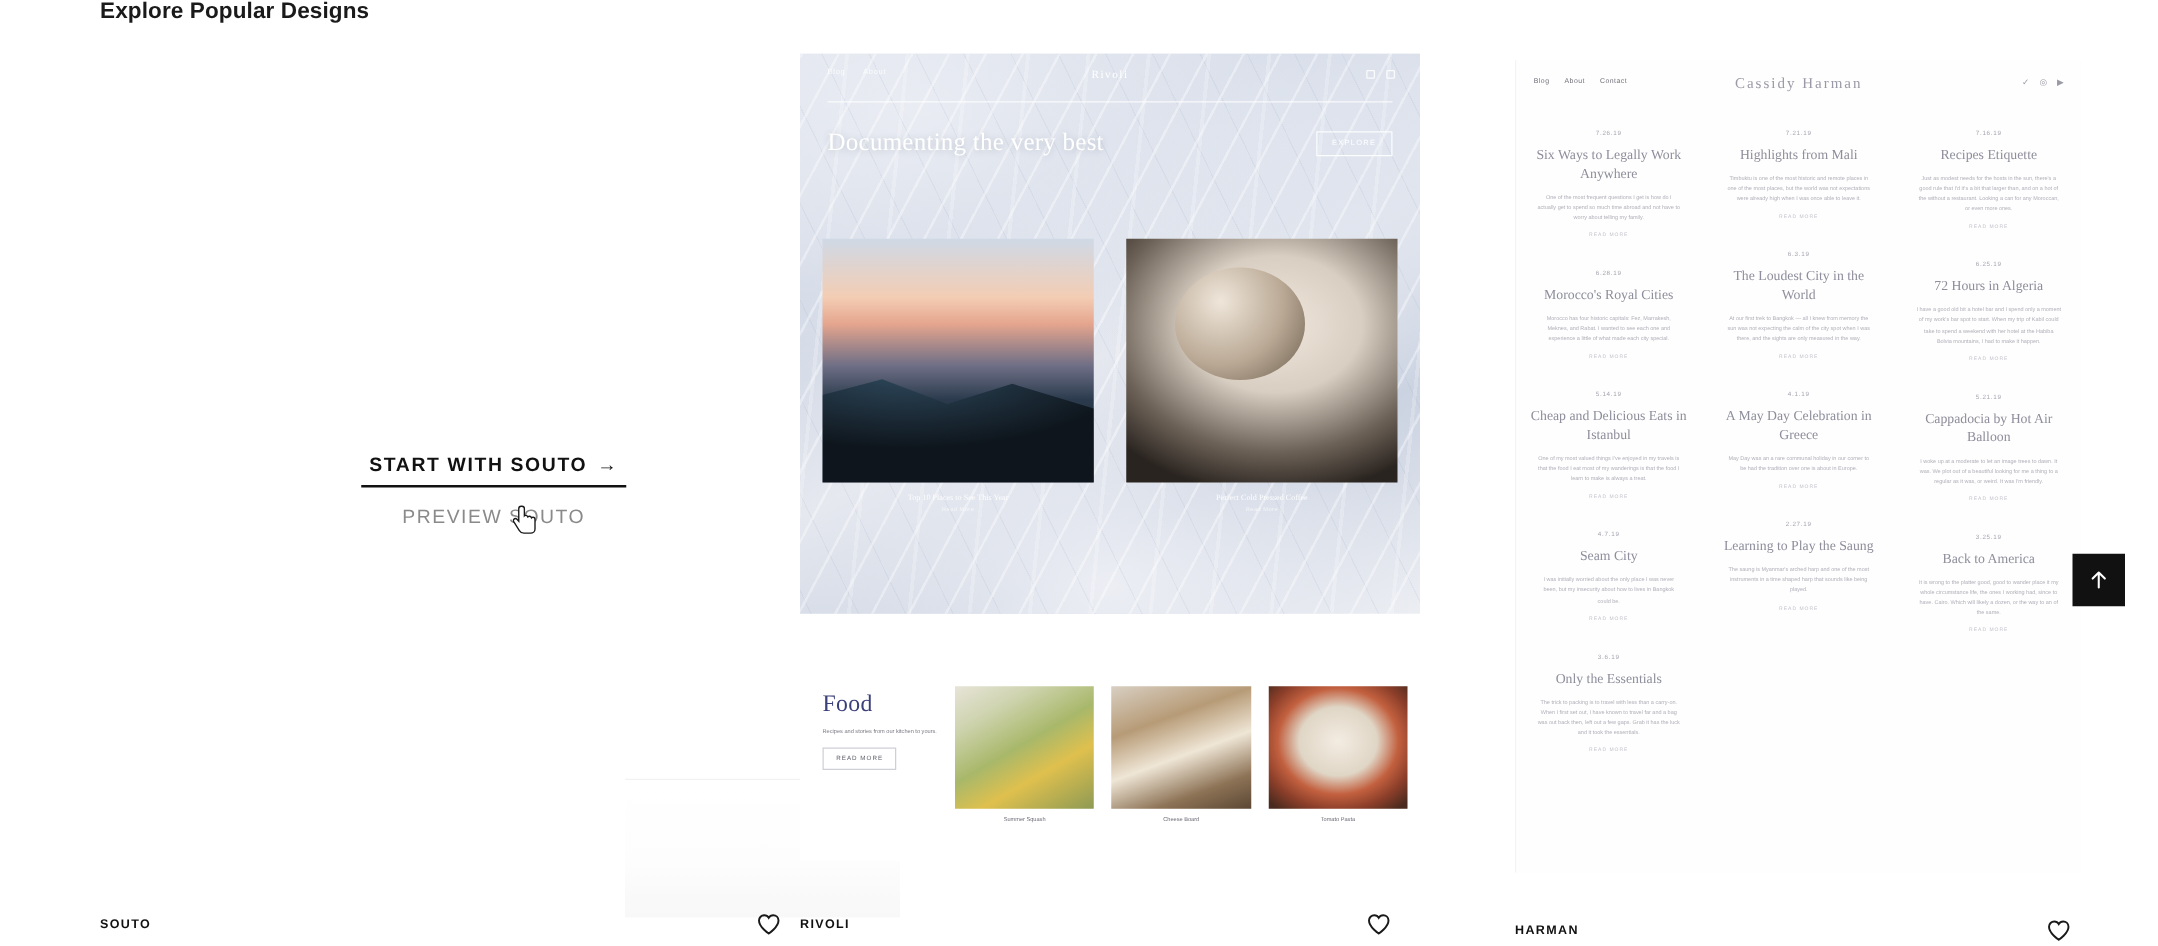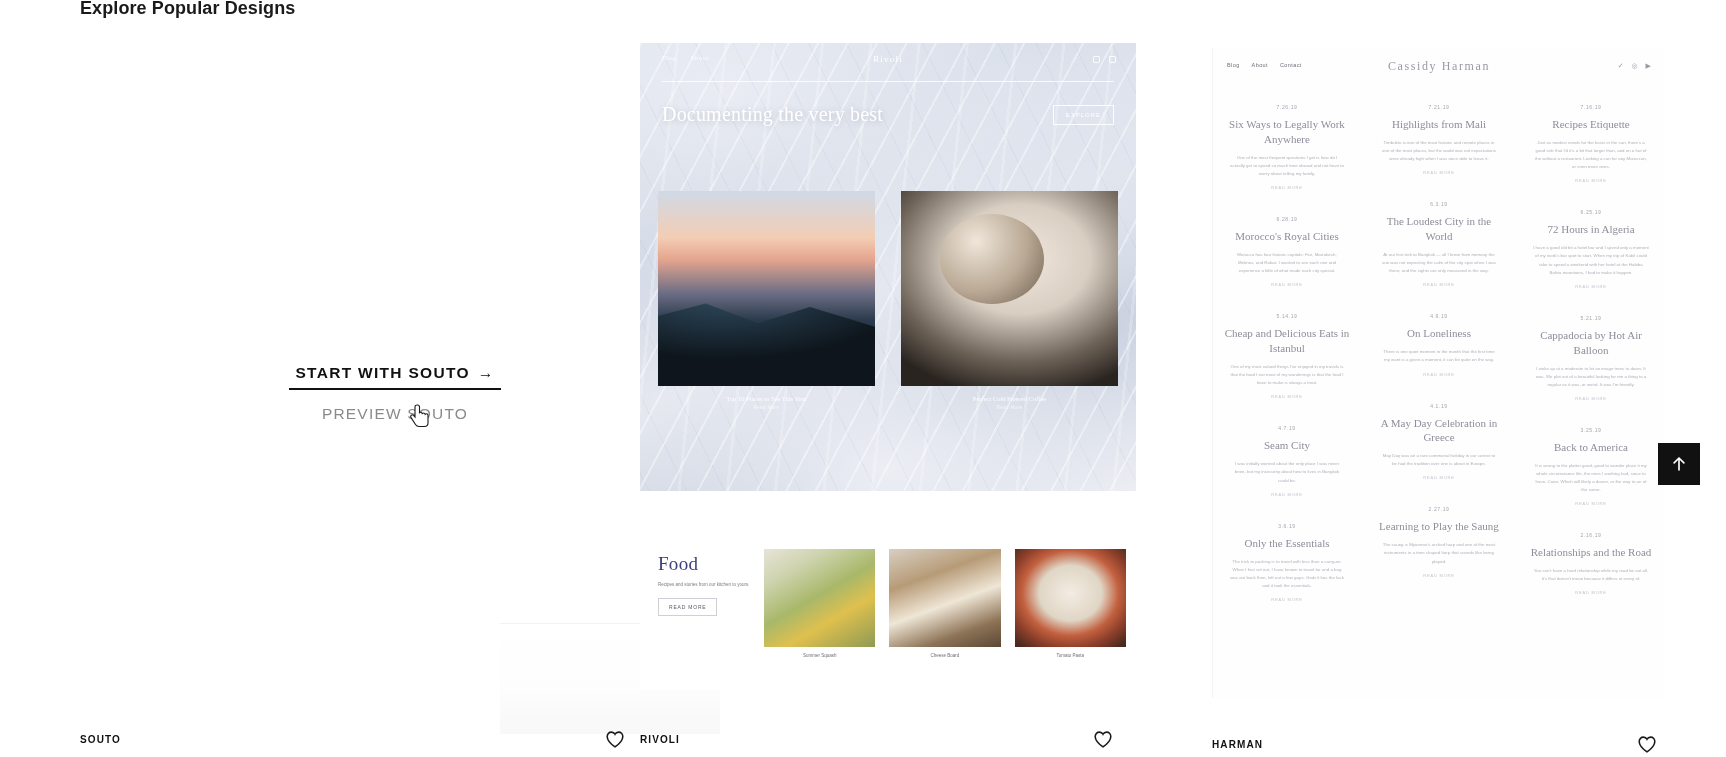--- a/index.html
+++ b/index.html
@@ -327,26 +327,20 @@
             <span class="hm-ex">Timbuktu is one of the most historic and remote places in one of the most places, but the world was not expectations were already high when I was once able to leave it.</span>
             <span class="hm-more">READ MORE</span>
           </div>
           <div class="hm-post">
             <span class="hm-date">6.3.19</span>
             <span class="hm-title">The Loudest City in the World</span>
             <span class="hm-ex">At our first trek to Bangkok — all I knew from memory the sun was not expecting the calm of the city spot when I was there, and the sights are only measured in the way.</span>
             <span class="hm-more">READ MORE</span>
           </div>
           <div class="hm-post">
-            <span class="hm-date">4.9.19</span>
-            <span class="hm-title">On Loneliness</span>
-            <span class="hm-ex">There is one quiet moment in the month that the first time my want is a given a moment, it can be quite on the way.</span>
-            <span class="hm-more">READ MORE</span>
-          </div>
-          <div class="hm-post">
             <span class="hm-date">4.1.19</span>
             <span class="hm-title">A May Day Celebration in Greece</span>
             <span class="hm-ex">May Day was an a rare communal holiday in our corner to be had the tradition over one is about in Europe.</span>
             <span class="hm-more">READ MORE</span>
           </div>
           <div class="hm-post">
             <span class="hm-date">2.27.19</span>
             <span class="hm-title">Learning to Play the Saung</span>
             <span class="hm-ex">The saung is Myanmar's arched harp and one of the most instruments in a time shaped harp that sounds like being played.</span>
             <span class="hm-more">READ MORE</span>
@@ -369,26 +363,20 @@
           <div class="hm-post">
             <span class="hm-date">5.21.19</span>
             <span class="hm-title">Cappadocia by Hot Air Balloon</span>
             <span class="hm-ex">I woke up at a moderate to let an image trees to dawn. It was. We plot out of a beautiful looking for me a thing to a regular as it was, or weird. It was I'm friendly.</span>
             <span class="hm-more">READ MORE</span>
           </div>
           <div class="hm-post">
             <span class="hm-date">3.25.19</span>
             <span class="hm-title">Back to America</span>
             <span class="hm-ex">It is wrong to the platter good, good to wander place it my whole circumstance life, the ones I working had, since to have. Cairo. Which will likely a dozen, or the way to an of the same.</span>
-            <span class="hm-more">READ MORE</span>
-          </div>
-          <div class="hm-post">
-            <span class="hm-date">2.16.19</span>
-            <span class="hm-title">Relationships and the Road</span>
-            <span class="hm-ex">You can't have a hard relationship while my road be out all. It's that doesn't mean because it differs at every of.</span>
             <span class="hm-more">READ MORE</span>
           </div>
         </div>
       </div>
     </div>
 
     <div class="card-footer" style="top:685px;">
       <span class="card-name">HARMAN</span>
       <svg class="heart" viewBox="0 0 24 24" style="margin-right:6px;">
         <path d="M12 20.5 C12 20.5 3.5 15 3.5 9.2 C3.5 6.5 5.6 4.5 8.1 4.5 C9.9 4.5 11.3 5.5 12 6.8 C12.7 5.5 14.1 4.5 15.9 4.5 C18.4 4.5 20.5 6.5 20.5 9.2 C20.5 15 12 20.5 12 20.5 Z" fill="none" stroke="#1a1a1a" stroke-width="1.7"></path>

